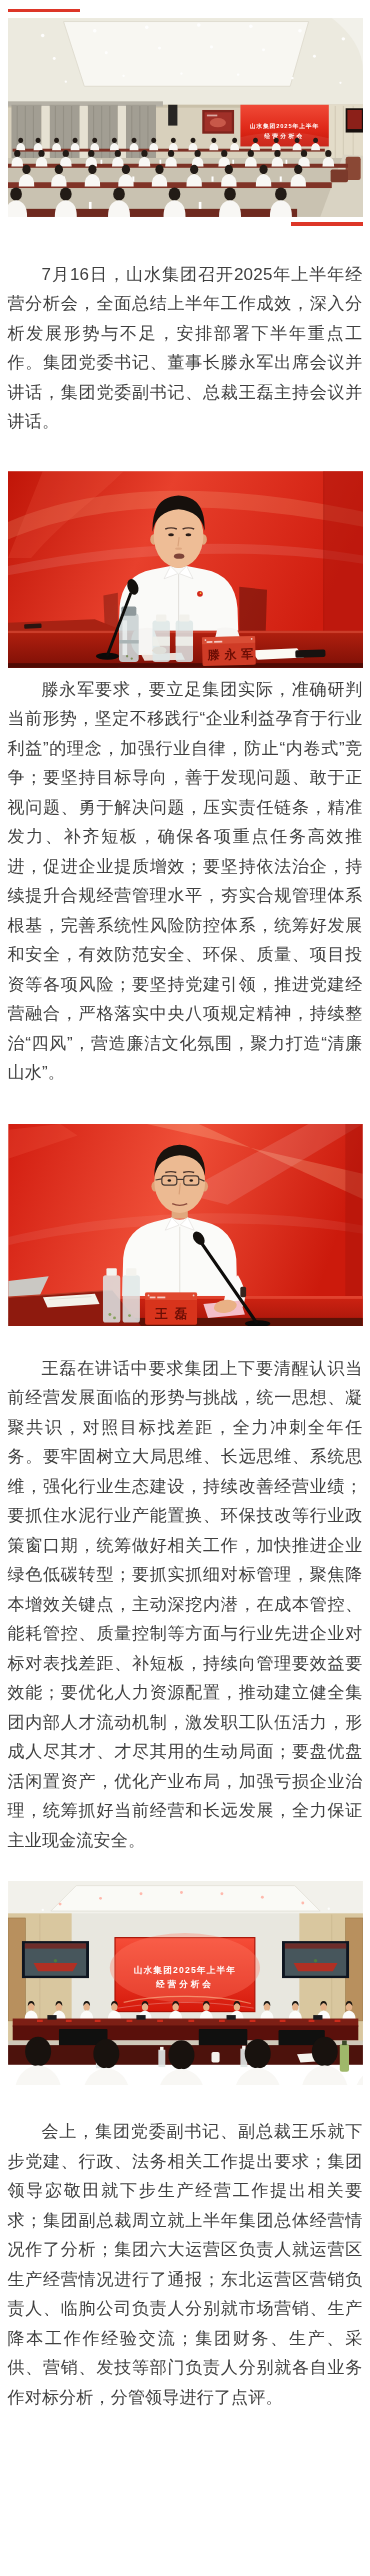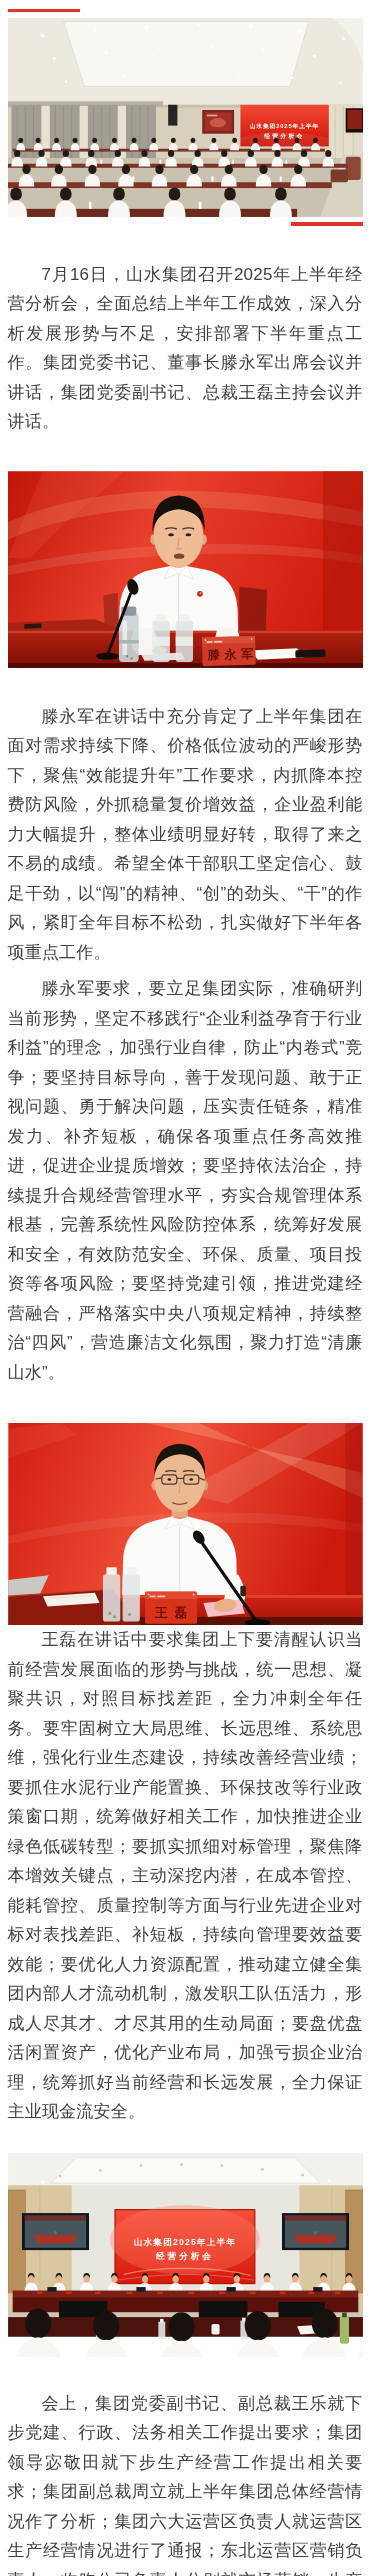--- a/index.html
+++ b/index.html
@@ -15,21 +15,21 @@
   .para {
     font-size:17px; line-height:29.5px; color:#404040;
     text-align:justify; text-indent:2em; letter-spacing:0.2px;
     font-weight:400; word-break:break-all;
   }
   .p1 { margin-top:34px; }
   .ph2 { margin-top:34px; }
   .p2 { margin-top:34px; }
   .p3 { margin-top:7px; }
   .ph3 { margin-top:36px; }
-  .p4 { }
+  .p4 { margin-top:28px; }
   .ph4 { margin-top:26px; }
   .p5 { margin-top:32px; }
 </style>
 </head>
 <body>
 
 <div class="page">
 
   <div class="bar bar-top"></div>
 
@@ -307,21 +307,20 @@
       <rect x="497" y="309" width="52" height="13" rx="3" fill="#171210" transform="rotate(-2 523 315)"></rect>
 
       <g>
         <ellipse cx="172" cy="320" rx="20" ry="6" fill="#0c0a09"></ellipse>
         <line x1="172" y1="318" x2="212" y2="212" stroke="#0f0d0b" stroke-width="5" stroke-linecap="round"></line>
         <ellipse cx="216" cy="200" rx="9" ry="14" fill="#14110e" transform="rotate(-20 216 200)"></ellipse>
       </g>
     </svg>
   </figure>
 
-  <p class="para p2">滕永军在讲话中充分肯定了上半年集团在面对需求持续下降、价格低位波动的严峻形势下，聚焦“效能提升年”工作要求，内抓降本控费防风险，外抓稳量复价增效益，企业盈利能力大幅提升，整体业绩明显好转，取得了来之不易的成绩。希望全体干部职工坚定信心、鼓足干劲，以“闯”的精神、“创”的劲头、“干”的作风，紧盯全年目标不松劲，扎实做好下半年各项重点工作。</p>
   <p class="para p3">滕永军要求，要立足集团实际，准确研判当前形势，坚定不移践行“企业利益孕育于行业利益”的理念，加强行业自律，防止“内卷式”竞争；要坚持目标导向，善于发现问题、敢于正视问题、勇于解决问题，压实责任链条，精准发力、补齐短板，确保各项重点任务高效推进，促进企业提质增效；要坚持依法治企，持续提升合规经营管理水平，夯实合规管理体系根基，完善系统性风险防控体系，统筹好发展和安全，有效防范安全、环保、质量、项目投资等各项风险；要坚持党建引领，推进党建经营融合，严格落实中央八项规定精神，持续整治“四风”，营造廉洁文化氛围，聚力打造“清廉山水”。</p>
 
   <figure class="photo ph3" id="photo3">
     <svg viewBox="0 0 614 350" width="355" height="202">
       <defs>
         <linearGradient id="c-bg" x1="0" y1="0" x2="1" y2=".2">
           <stop offset="0" stop-color="#d21d10"></stop>
             <stop offset=".5" stop-color="#ef4f38"></stop>
             <stop offset="1" stop-color="#cc1a0c"></stop>
         </linearGradient>

